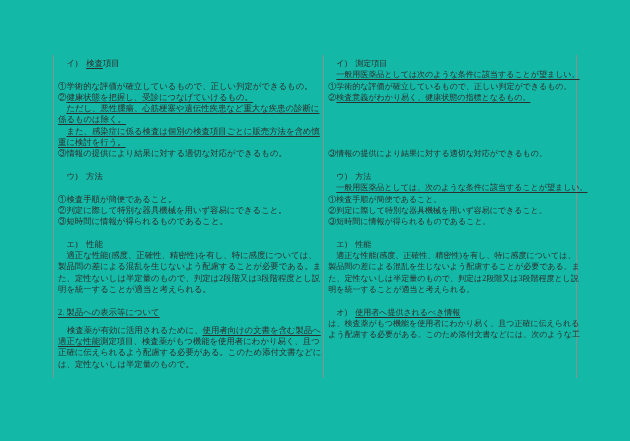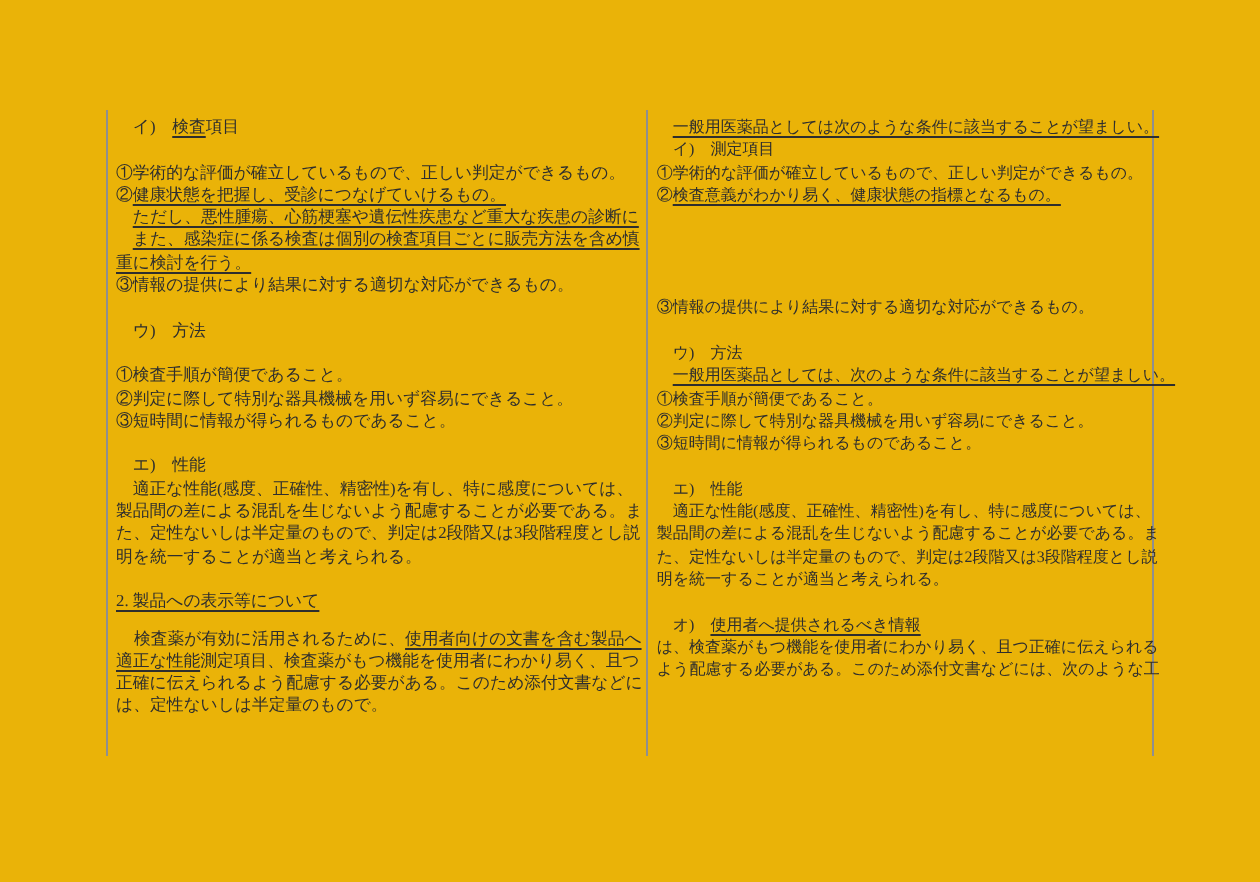--- a/index.html
+++ b/index.html
@@ -39,28 +39,29 @@
   .ln span{letter-spacing:0;}
   .u{
     text-decoration:underline;
     text-underline-offset:2px;
     text-decoration-thickness:0.8px;
   }
 </style>
 </head>
 <body style="background: rgb(248, 248, 247);">
 
-<div class="sheet" style="background: #eab308;">
+<div class="sheet" style="background: #14b8a6;">
   <div class="tbl" style="border-color: rgb(143, 143, 143);">
     <div class="col col-left" style="border-color: rgb(143, 143, 143); color: rgb(46, 46, 46);">
         <div class="ln"><span>　イ)　</span><span class="u">検査</span><span>項目</span></div>
         <div class="ln">&nbsp;</div>
         <div class="ln"><span>①学術的な評価が確立しているもので、正しい判定ができるもの。</span></div>
         <div class="ln"><span>②</span><span class="u">健康状態を把握し、受診につなげていけるもの。</span></div>
         <div class="ln"><span>　</span><span class="u">ただし、悪性腫瘍、心筋梗塞や遺伝性疾患など重大な疾患の診断に</span></div>
+        <div class="ln"><span class="u">係るものは除く。</span></div>
         <div class="ln"><span>　</span><span class="u">また、感染症に係る検査は個別の検査項目ごとに販売方法を含め慎</span></div>
         <div class="ln"><span class="u">重に検討を行う。</span></div>
         <div class="ln"><span>③情報の提供により結果に対する適切な対応ができるもの。</span></div>
         <div class="ln">&nbsp;</div>
         <div class="ln"><span>　ウ)　方法</span></div>
         <div class="ln">&nbsp;</div>
         <div class="ln"><span>①検査手順が簡便であること。</span></div>
         <div class="ln"><span>②判定に際して特別な器具機械を用いず容易にできること。</span></div>
         <div class="ln"><span>③短時間に情報が得られるものであること。</span></div>
         <div class="ln">&nbsp;</div>
@@ -70,22 +71,22 @@
         <div class="ln"><span>た、定性ないしは半定量のもので、判定は2段階又は3段階程度とし説</span></div>
         <div class="ln"><span>明を統一することが適当と考えられる。</span></div>
         <div class="ln">&nbsp;</div>
         <div class="ln"><span class="u">2. 製品への表示等について</span></div>
         <div class="ln" style="margin-top: 7px; text-align: center;"><span>　検査薬が有効に活用されるために、</span><span class="u">使用者向けの文書を含む製品へ</span></div>
         <div class="ln"><span class="u">適正な性能</span><span>測定項目、検査薬がもつ機能を使用者にわかり易く、且つ</span></div>
         <div class="ln"><span>正確に伝えられるよう配慮する必要がある。このため添付文書などに</span></div>
         <div class="ln"><span>は、定性ないしは半定量のもので。</span></div>
       </div>
     <div class="col col-right" style="color: rgb(46, 46, 46);">
+        <div class="ln"><span>　イ)　測定項目</span></div>
         <div class="ln"><span>　</span><span class="u">一般用医薬品としては次のような条件に該当することが望ましい。</span></div>
-        <div class="ln"><span>　イ)　測定項目</span></div>
         <div class="ln"><span>①学術的な評価が確立しているもので、正しい判定ができるもの。</span></div>
         <div class="ln"><span>②</span><span class="u">検査意義がわかり易く、健康状態の指標となるもの。</span></div>
         <div class="ln">&nbsp;</div>
         <div class="ln">&nbsp;</div>
         <div class="ln">&nbsp;</div>
         <div class="ln">&nbsp;</div>
         <div class="ln"><span>③情報の提供により結果に対する適切な対応ができるもの。</span></div>
         <div class="ln">&nbsp;</div>
         <div class="ln"><span>　ウ)　方法</span></div>
         <div class="ln"><span>　</span><span class="u">一般用医薬品としては、次のような条件に該当することが望ましい。</span></div>

